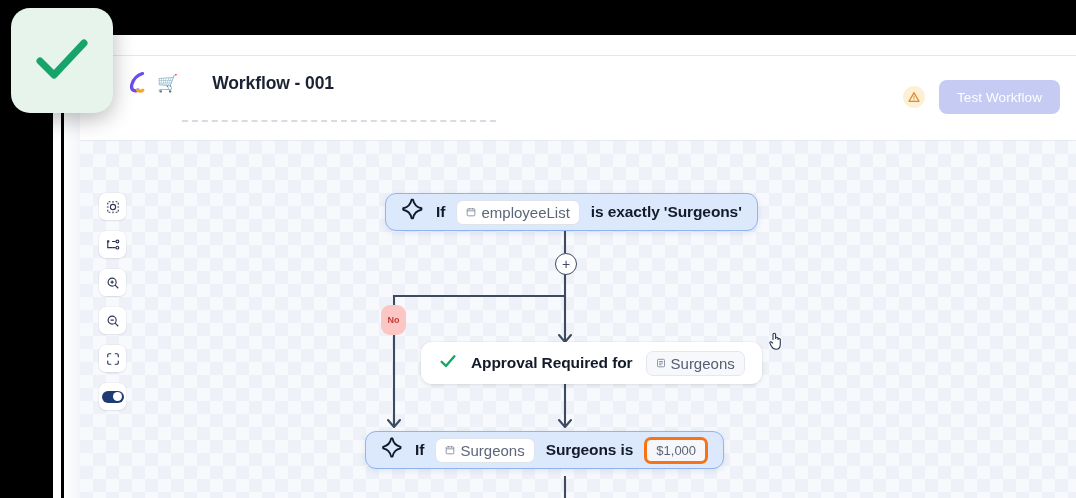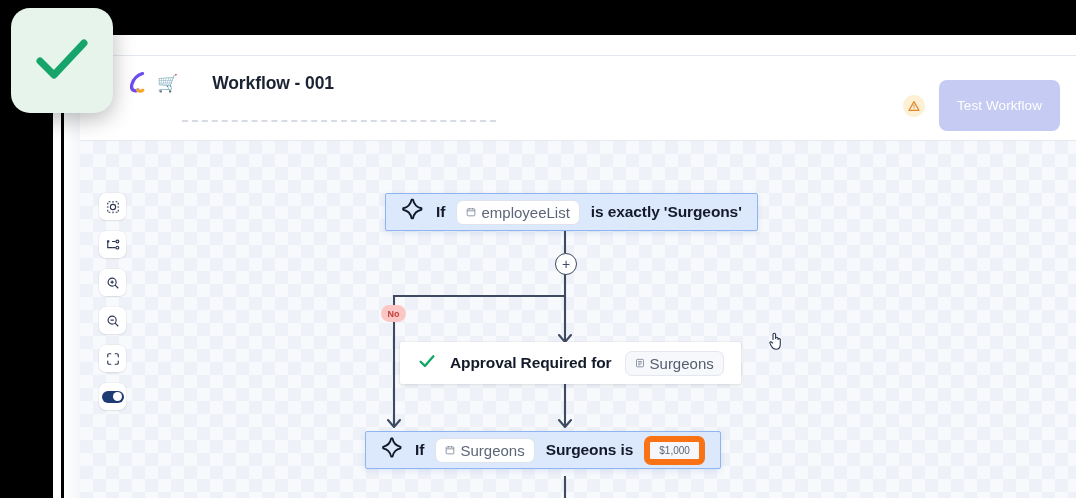--- a/index.html
+++ b/index.html
@@ -39,21 +39,21 @@
   .saved-text{
     position:absolute;left:50px;top:83px;font-size:11.5px;color:#5a6476;
   }
   .header-right{position:absolute;right:16px;top:24px;display:flex;align-items:center;gap:14px;}
   .warn-badge{
     width:22px;height:22px;border-radius:50%;background:#fdf0d5;
     display:flex;align-items:center;justify-content:center;
   }
   .test-btn{
     background:#c5cbf2;color:#ffffff;border:none;border-radius:8px;
-    padding:0 18px;height:51px;font-size:13.5px;font-weight:500;
+    padding:0 18px;height:34px;font-size:13.5px;font-weight:500;
     font-family:inherit;cursor:pointer;letter-spacing:.1px;
   }
 
   
   .canvas{
     position:absolute;left:0;top:106px;width:996px;height:357px;
     background-color:#f7f9fc;
     background-image:
       linear-gradient(45deg,#eef1f7 25%,transparent 25%,transparent 75%,#eef1f7 75%),
       linear-gradient(45deg,#eef1f7 25%,transparent 25%,transparent 75%,#eef1f7 75%);
@@ -76,42 +76,42 @@
   }
   .toggle-pill::after{
     content:"";position:absolute;right:1.5px;top:1.5px;width:9px;height:9px;
     border-radius:50%;background:#ffffff;
   }
 
   
   .flow-layer{position:absolute;left:0;top:0;width:996px;height:357px;}
   .node{
     position:absolute;display:flex;align-items:center;box-sizing:border-box;
-    background:#ffffff;border-radius:2px;
+    background:#ffffff;border-radius:11px;
     box-shadow:0 2px 5px rgba(16,24,40,.08),0 0 0 1px rgba(16,24,40,.03);
     white-space:nowrap;
   }
   .node.ai{
     background:#dce8fc;border:1.5px solid #8fb4ef;
     box-shadow:0 2px 6px rgba(59,110,204,.13);
   }
   .node-text{font-size:15.5px;font-weight:700;color:#131a29;letter-spacing:-.1px;}
   .node-if{font-size:15.5px;font-weight:700;color:#131a29;}
   .pill{
     display:inline-flex;align-items:center;gap:5px;background:#ffffff;
     border:1px solid #dfe3ea;border-radius:7px;padding:3px 9px;
     font-size:15px;color:#5c6577;font-weight:400;
   }
   .pill.plain{border-color:#e4e7ee;background:#f7f8fb;color:#535d70;}
-  .pill.value{border:6px solid #f97316;background:#f6f7fa;font-size:10px;color:#3d4busy;}
+  .pill.value{border:3px solid #f97316;background:#f6f7fa;font-size:13px;color:#3d4busy;}
 
   
   .branch-badge{
     position:absolute;display:flex;align-items:center;justify-content:center;
-    width:25px;height:17px;border-radius:9px;font-size:9px;font-weight:600;
+    width:25px;height:30px;border-radius:9px;font-size:9px;font-weight:600;
   }
   .badge-no{background:#fbc6c4;color:#c2403c;}
   .badge-yes{background:#6ee7a8;color:#0f7a49;}
 
   .plus-btn{
     position:absolute;width:20px;height:20px;border-radius:50%;background:#ffffff;
     border:1.5px solid #3d4a60;display:flex;align-items:center;justify-content:center;
     cursor:pointer;
   }
   .plus-btn span{font-size:14px;line-height:12px;color:#3d4a60;font-weight:400;}
@@ -265,21 +265,21 @@
         </span>
         <span class="node-text">is exactly 'Surgeons'</span>
       </div>
 
       <span class="cursor-hand">
         <svg width="16" height="20" viewBox="0 0 16 20">
           <path d="M5 9V3.6a1.3 1.3 0 0 1 2.6 0V8m0-.6a1.2 1.2 0 0 1 2.4 0V9m0-.6a1.2 1.2 0 0 1 2.3 0v4.8c0 3-1.8 5-4.3 5-2.4 0-3.6-1.2-4.6-3L2 12.2c-.5-.9.6-1.9 1.4-1.2L5 12.4" fill="#ffffff" stroke="#2b3550" stroke-width="1.1" stroke-linejoin="round"></path>
         </svg>
       </span>
 
-      <div class="node" style="left:320px;top:201px;height:42px;padding:0 17px;gap:13px;">
+      <div class="node" style="left:341px;top:201px;height:42px;padding:0 17px;gap:13px;">
         <span>
           <svg width="20" height="20" viewBox="0 0 22 22" fill="none" stroke="#13a765" stroke-width="2.6" stroke-linecap="round" stroke-linejoin="round">
             <path d="M4 11.8 8.7 16.4 18 5.8"></path>
           </svg>
         </span>
         <span class="node-text">Approval Required for</span>
         <span class="pill plain">
           <svg width="10" height="10" viewBox="0 0 12 12" fill="none" stroke="#7a8396" stroke-width="1">
             <rect x="1.8" y="1.6" width="8.4" height="9" rx="1.1"></rect>
             <path d="M3.6 4.2h4.8M3.6 6.2h4.8M3.6 8.2h3"></path>

